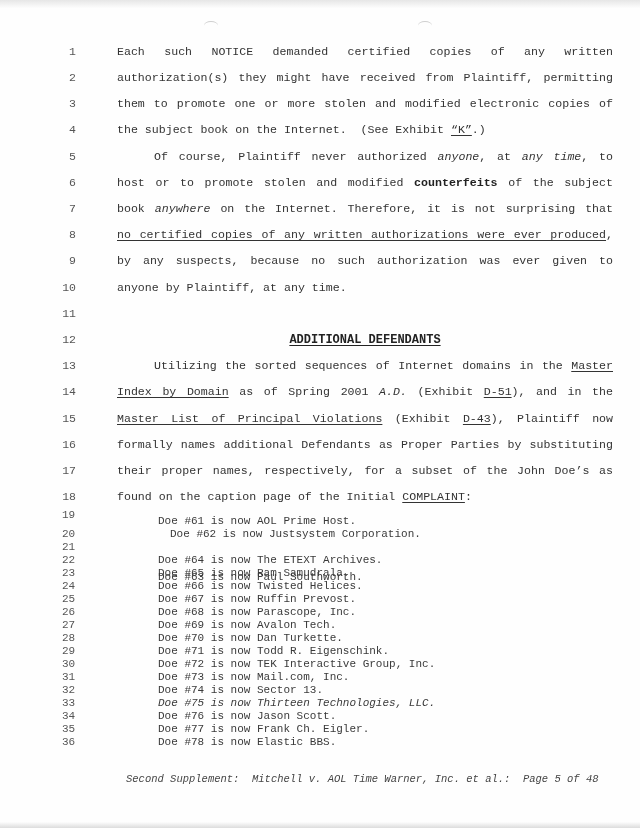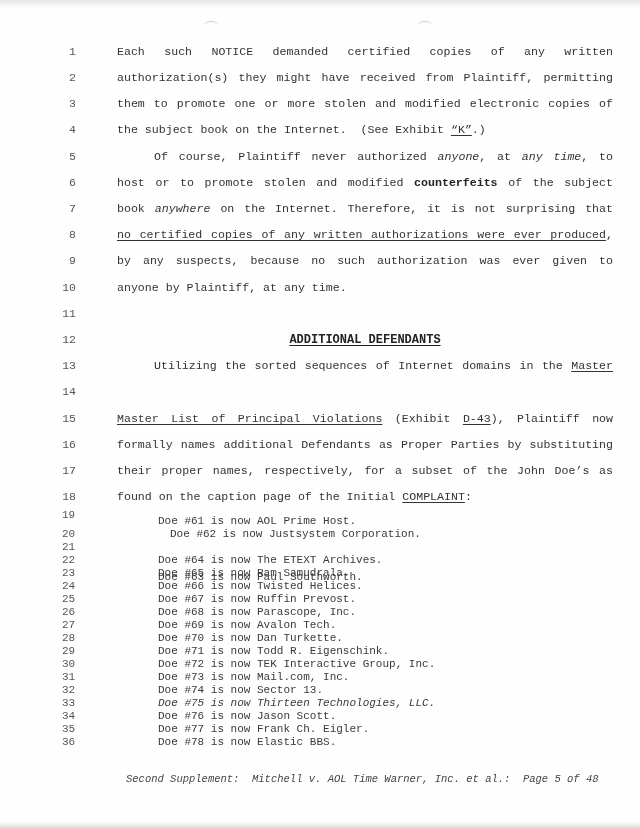--- a/index.html
+++ b/index.html
@@ -72,20 +72,21 @@
   <div class="txt justify indent" style="top:150px"><span>Of course, Plaintiff never authorized </span><i>anyone</i><span>, at </span><i>any time</i><span>, to</span></div>
   <div class="txt justify" style="top:176px"><span>host or to promote stolen and modified </span><b>counterfeits</b><span> of the subject</span></div>
   <div class="txt justify" style="top:202px"><span>book </span><i>anywhere</i><span> on the Internet.  Therefore, it is not surprising that</span></div>
   <div class="txt justify" style="top:228px"><u>no certified copies of any written authorizations were ever produced</u><span>,</span></div>
   <div class="txt justify" style="top:254px">by any suspects, because no such authorization was ever given to</div>
   <div class="txt" style="top:281px">anyone by Plaintiff, at any time.</div>
 
   <div class="heading" style="top:333px">ADDITIONAL DEFENDANTS</div>
 
   <div class="txt justify indent" style="top:359px"><span>Utilizing the sorted sequences of Internet domains in the </span><u>Master</u></div>
+  <div class="txt justify" style="top:385px"><u>Index by Domain</u><span> as of Spring 2001 </span><i>A.D.</i><span> (Exhibit </span><u>D-51</u><span>), and in the</span></div>
   <div class="txt justify" style="top:412px"><u>Master List of Principal Violations</u><span> (Exhibit </span><u>D-43</u><span>), Plaintiff now</span></div>
   <div class="txt justify" style="top:438px">formally names additional Defendants as Proper Parties by substituting</div>
   <div class="txt justify" style="top:464px">their proper names, respectively, for a subset of the John Doe’s as</div>
   <div class="txt" style="top:490px"><span>found on the caption page of the Initial </span><u>COMPLAINT</u><span>:</span></div>
 
   <div id="doe-list">
       <div class="doe-ln" style="top: 509px;">19</div>
       <div class="doe" style="top: 515px;">Doe #61 is now AOL Prime Host.</div>
       <div class="doe-ln" style="top: 528px;">20</div>
       <div class="doe" style="top: 528px; padding-left: 12px;">Doe #62 is now Justsystem Corporation.</div>

